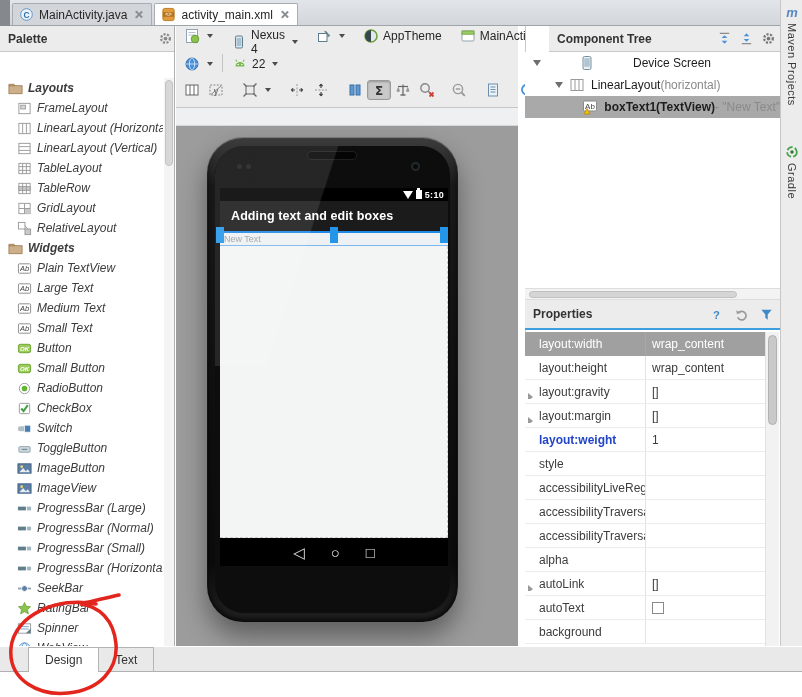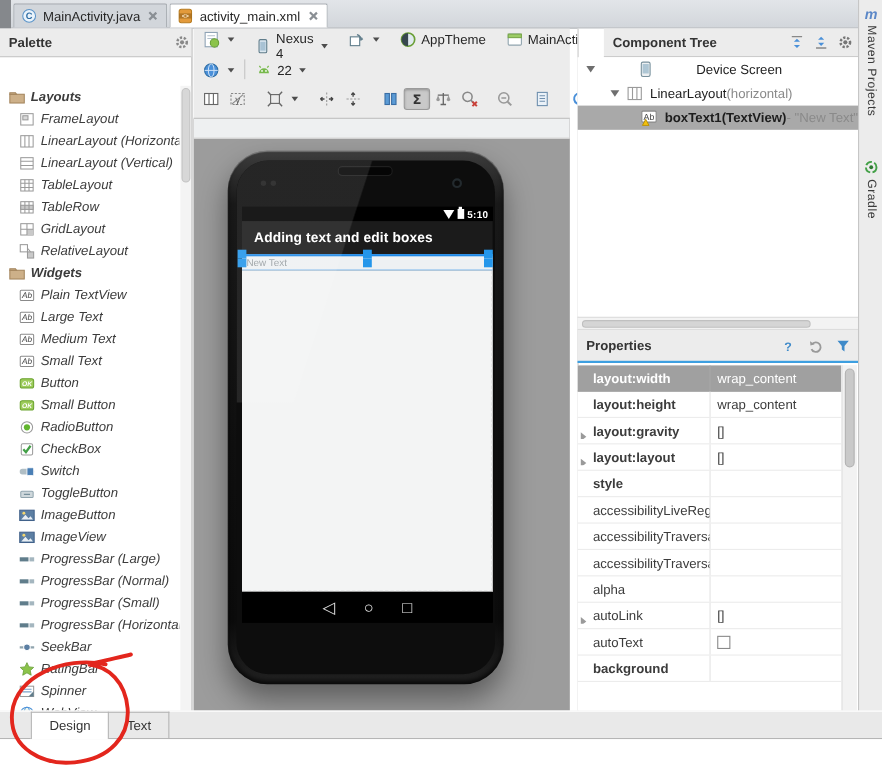--- a/index.html
+++ b/index.html
@@ -101,21 +101,21 @@
   .hscroll{position:absolute;left:525px;top:288px;width:255px;height:12px;background:#f3f3f3;border-top:1px solid #ddd;border-bottom:1px solid #ddd;box-sizing:border-box;}
   .hscroll .thumb{position:absolute;left:4px;top:2px;width:208px;height:7px;background:#d5d5d5;border-radius:4px;border:1px solid #c0c0c0;box-sizing:border-box;}
 
   .props-head{left:525px;top:300px;width:255px;height:30px;border-bottom:2px solid #3d9fe0;}
   .props{position:absolute;left:525px;top:332px;width:240px;height:314px;overflow:hidden;background:#fff;}
   .prrow{height:24px;display:flex;align-items:center;border-bottom:1px solid #ececec;box-sizing:border-box;cursor:default;}
   .prlbl{width:120px;flex:0 0 120px;padding-left:14px;box-sizing:border-box;white-space:nowrap;overflow:hidden;position:relative;}
   .prval{flex:1;padding-left:6px;box-sizing:border-box;border-left:1px solid #e3e3e3;height:100%;display:flex;align-items:center;white-space:nowrap;overflow:hidden;}
   .prrow.sel{background:#a0a0a0;border-bottom:1px solid #a0a0a0;}
   .prrow.sel .prlbl,.prrow.sel .prval{color:#ffffff;border-left-color:#a8a8a8;}
-  .prrow .b{font-weight:bold;}
+  .prrow .b{font-weight:normal;}
   .prrow .mod{color:#2144c8;font-weight:bold;}
   .prarrow{position:absolute;left:3px;top:8px;width:0;height:0;border-top:4px solid transparent;border-bottom:4px solid transparent;border-left:5px solid #9a9a9a;}
   .prcheck{width:12px;height:12px;border:1.5px solid #8a8a8a;background:#fff;box-sizing:border-box;}
   .vscroll{position:absolute;left:765px;top:332px;width:14px;height:314px;background:#f2f2f2;border-left:1px solid #e0e0e0;box-sizing:border-box;}
   .vscroll .thumb{position:absolute;left:2px;top:3px;width:9px;height:90px;background:#c9c9c9;border-radius:5px;border:1px solid #b2b2b2;box-sizing:border-box;}
 
   
   .stripe{position:absolute;left:780px;top:0;width:22px;height:646px;background:#ececec;border-left:1px solid #c6c6c6;box-sizing:border-box;}
   .vtab{position:absolute;left:0;width:22px;display:flex;flex-direction:column;align-items:center;gap:4px;cursor:default;}
   .vtab .vlabel{writing-mode:vertical-rl;font-size:11px;color:#3a3a3a;letter-spacing:.5px;}
@@ -818,22 +818,26 @@
       </div>
       <div class="prrow">
         <div class="prlbl b"><span>layout:height</span></div>
         <div class="prval">wrap_content</div>
       </div>
       <div class="prrow">
         <div class="prlbl b"><span class="prarrow"></span><span>layout:gravity</span></div>
         <div class="prval">[]</div>
       </div>
       <div class="prrow">
-        <div class="prlbl b"><span class="prarrow"></span><span>layout:layout</span></div>
+        <div class="prlbl b"><span class="prarrow"></span><span>layout:margin</span></div>
         <div class="prval">[]</div>
+      </div>
+      <div class="prrow">
+        <div class="prlbl b mod"><span>layout:weight</span></div>
+        <div class="prval">1</div>
       </div>
       <div class="prrow">
         <div class="prlbl b"><span>style</span></div>
         <div class="prval"></div>
       </div>
       <div class="prrow">
         <div class="prlbl"><span>accessibilityLiveRegion</span></div>
         <div class="prval"></div>
       </div>
       <div class="prrow">

